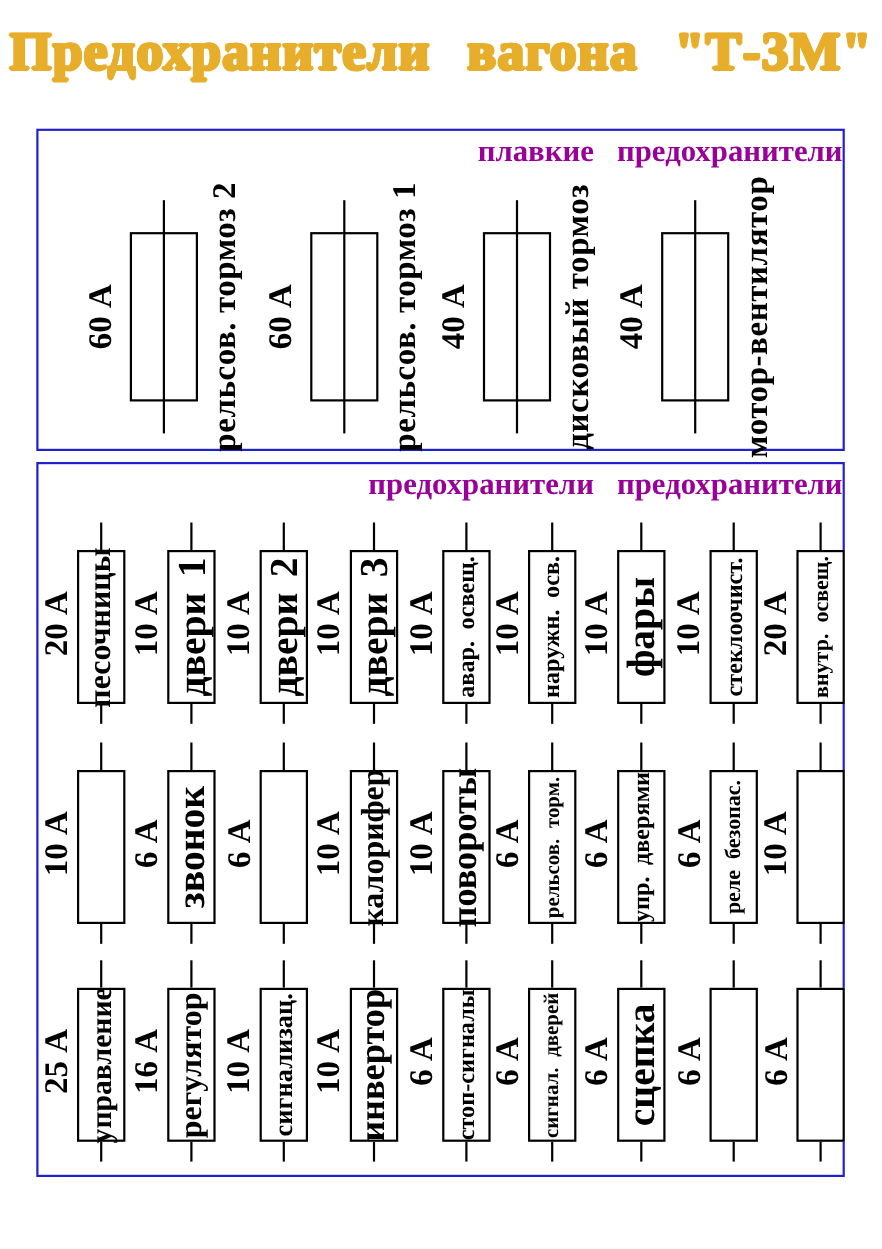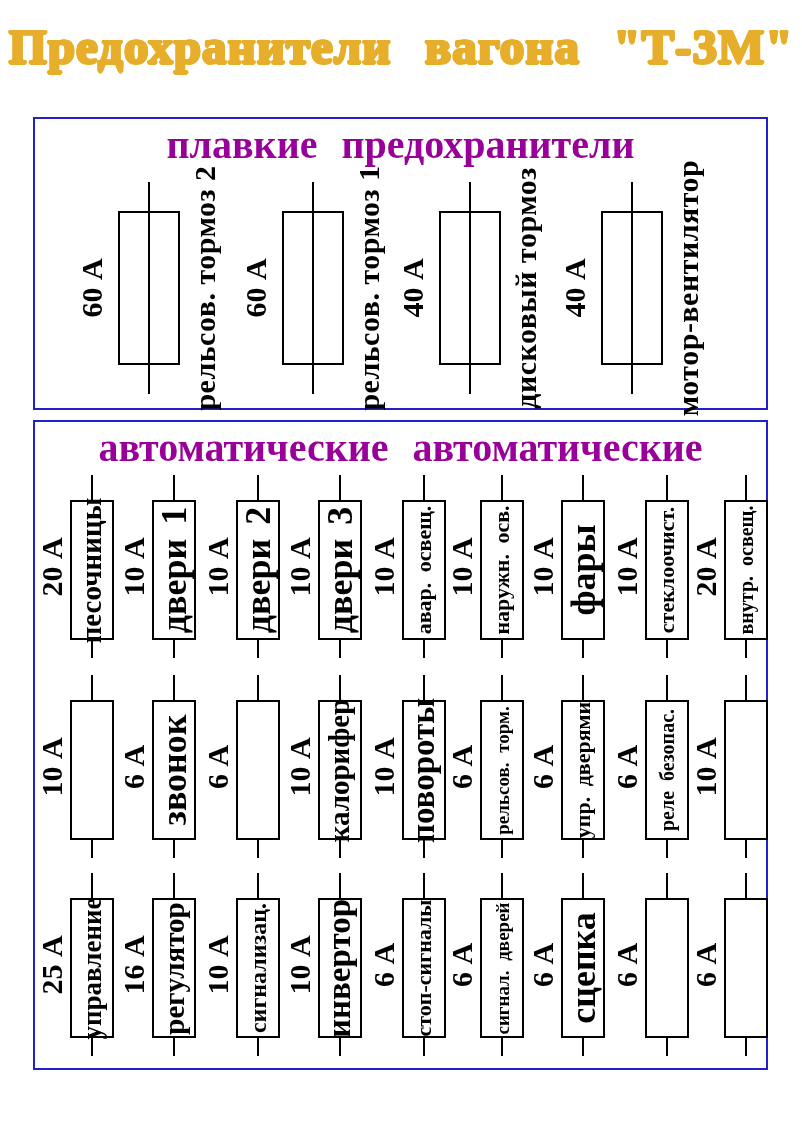--- a/index.html
+++ b/index.html
@@ -17,21 +17,21 @@
     background:linear-gradient(180deg,#1c0300 0%,#6e0e06 55%,#d0200f 100%);
     -webkit-background-clip:text;background-clip:text;color:transparent;
     text-shadow:1.5px 0 0 #e6ae2a,-1.5px 0 0 #e6ae2a,0 1.5px 0 #e6ae2a,0 -1.5px 0 #e6ae2a,
                 1px 1px 0 #e6ae2a,-1px -1px 0 #e6ae2a,1px -1px 0 #e6ae2a,-1px 1px 0 #e6ae2a;
   }
 
   
   .panel{position:absolute;left:33px;width:735px;border:2px solid #2121cc;background:#fff;}
   #panel-fusible{top:97px;height:293px;}
   #panel-auto{top:400px;height:650px;}
-  .phead{margin:4px 0 0;text-align:center;font-size:40px;line-height:1.1;color:#990099;word-spacing:14px;font-family:Liberation Serif, serif;}
+  .phead{margin:4px 0 0;text-align:right;font-size:28px;line-height:1.1;color:#990099;word-spacing:14px;font-family:Liberation Serif, serif;}
 
   .units{position:absolute;left:0;top:0;right:0;bottom:0;}
   .row-abs{position:absolute;left:0;right:0;height:183px;bottom:auto;}
   #auto-row-1{top:53px;}
   #auto-row-2{top:253px;}
   #auto-row-3{top:451px;}
 
   
   .fuse{position:absolute;}
   .f-fus{width:170px;height:212px;top:63px;}
@@ -103,21 +103,21 @@
             <span class="rot amp">40 А</span>
           </div>
           <div class="side label-side">
             <span class="rot flabel">мотор-вентилятор</span>
           </div>
         </div>
       </div>
   </section>
 
   <section class="panel" id="panel-auto">
-    <h2 class="phead">автоматические автоматические</h2>
+    <h2 class="phead">предохранители предохранители</h2>
     <div class="units row-abs" id="auto-row-1">
         <div class="fuse f-auto" style="left: 16px;">
           <div class="wire wire-top"></div>
           <div class="fuse-box">
             <span class="rot inlabel" style="font-size: 29px;">песочницы</span>
           </div>
           <div class="wire wire-bottom"></div>
           <div class="side amp-side">
             <span class="rot amp">20 А</span>
           </div>

